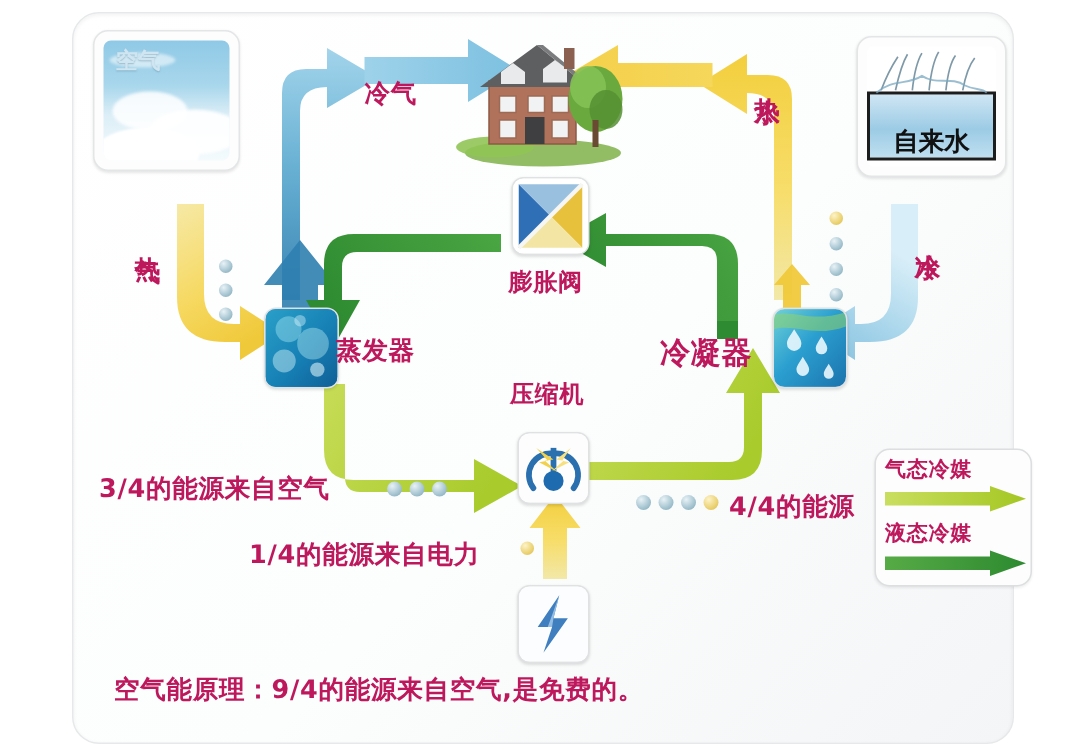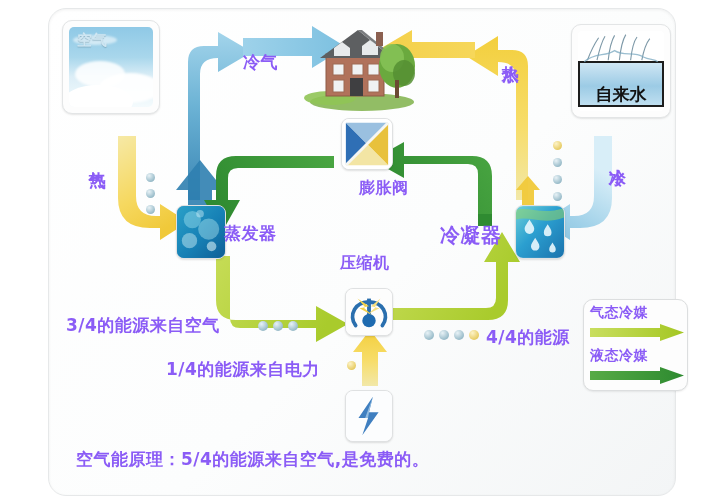--- a/index.html
+++ b/index.html
@@ -1,21 +1,21 @@
 <!DOCTYPE html>
 <html><head>
 <meta charset="utf-8">
 <style>
   html,body{margin:0;padding:0;background:#fff;}
   body{font-family:"Liberation Sans","DejaVu Sans",sans-serif;}
   #root{position:relative;width:722px;height:502px;background:#ffffff;overflow:hidden;}
   #card{position:absolute;left:48px;top:8px;width:626px;height:486px;
         background:linear-gradient(135deg,#ffffff 0%,#fcfdfd 55%,#f3f5f6 100%);
         border:1px solid #e6e8e9;border-radius:18px;box-shadow:0 1px 3px rgba(0,0,0,.06) inset;}
-  .lbl{position:absolute;color:#8b5cf6;font-weight:bold;letter-spacing:.5px;white-space:pre;}
+  .lbl{position:absolute;color:#be185d;font-weight:bold;letter-spacing:.5px;white-space:pre;}
   .cjk{font-family:"DejaVu Sans","Liberation Sans",sans-serif;}
   .vert{writing-mode:vertical-rl;text-orientation:upright;line-height:1.05;}
   svg{position:absolute;left:0;top:0;width:722px;height:502px;overflow:visible;}
   .photobox{position:absolute;background:#fdfdfd;border:1px solid #e3e5e6;border-radius:10px;
             box-shadow:0 1px 2px rgba(0,0,0,.10);padding:6px;box-sizing:border-box;}
   .iconbox{position:absolute;background:#fdfdfd;border:1px solid #dfe1e2;border-radius:8px;
            box-shadow:0 1px 2px rgba(0,0,0,.12);box-sizing:border-box;overflow:hidden;}
   .legendbox{position:absolute;background:#fdfdfd;border:1px solid #dcdedf;border-radius:10px;
              box-shadow:0 1px 2px rgba(0,0,0,.08);box-sizing:border-box;}
   .dot{position:absolute;border-radius:50%;}
@@ -161,21 +161,21 @@
   <div class="iconbox" style="left:341px;top:118px;width:52px;height:52px;">
     <svg viewBox="0 0 52 52" style="width:100%;height:100%;">
       <rect width="52" height="52" fill="#ffffff"></rect>
       <polygon points="4,4 26,26 4,48" fill="#2f6fb5"></polygon>
       <polygon points="48,4 26,26 48,48" fill="#e8c13c"></polygon>
       <polygon points="4,4 26,26 48,4" fill="#8fb9dd" opacity=".9"></polygon>
       <polygon points="4,48 26,26 48,48" fill="#f2e29a" opacity=".9"></polygon>
       <line x1="4" y1="48" x2="48" y2="4" stroke="#f6f6f2" stroke-width="3"></line>
     </svg>
   </div>
-  <div class="lbl cjk" style="left:339px;top:178px;font-size:16px;margin-left:20px;">膨胀阀</div>
+  <div class="lbl cjk" style="left:339px;top:178px;font-size:16px;">膨胀阀</div>
 
   <div class="iconbox" style="left:176px;top:205px;width:50px;height:54px;">
     <svg viewBox="0 0 50 54" style="width:100%;height:100%;">
       <rect width="50" height="54" fill="#1f7fb8"></rect>
       <rect width="50" height="54" fill="url(#evg)"></rect>
       <defs>
           <linearGradient id="evg" x1="0" y1="0" x2="1" y2="1">
         <stop offset="0%" stop-color="#2aa0c8"></stop>
             <stop offset="55%" stop-color="#1680b5"></stop>
             <stop offset="100%" stop-color="#0f5f96"></stop>
@@ -287,14 +287,14 @@
             <linearGradient id="lg1" x1="0" y1="0" x2="1" y2="0">
           <stop offset="0%" stop-color="#c9de5f"></stop>
               <stop offset="100%" stop-color="#a4c723"></stop>
             </linearGradient>
           </defs>
         <path d="M0,4 L70,4 L70,0 L94,8.5 L70,17 L70,13 L0,13 Z" fill="url(#lg1)"></path>
       </svg>
     </div>
   </div>
 
-  <div class="lbl cjk" style="left:76px;top:448px;font-size:17px;">空气能原理：5/4的能源来自空气,是免费的。</div>
+  <div class="lbl cjk" style="left:76px;top:448px;font-size:17px;">空气能原理：9/4的能源来自空气,是免费的。</div>
 </div>
 
 </body></html>

